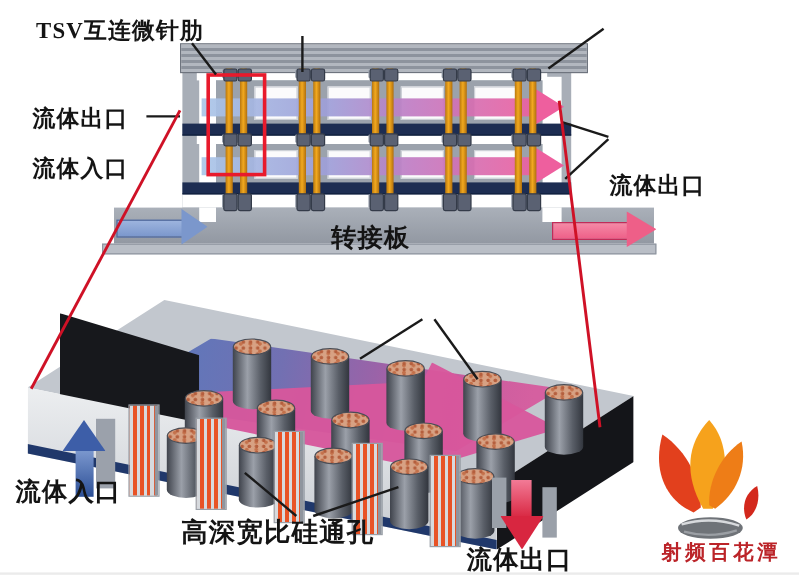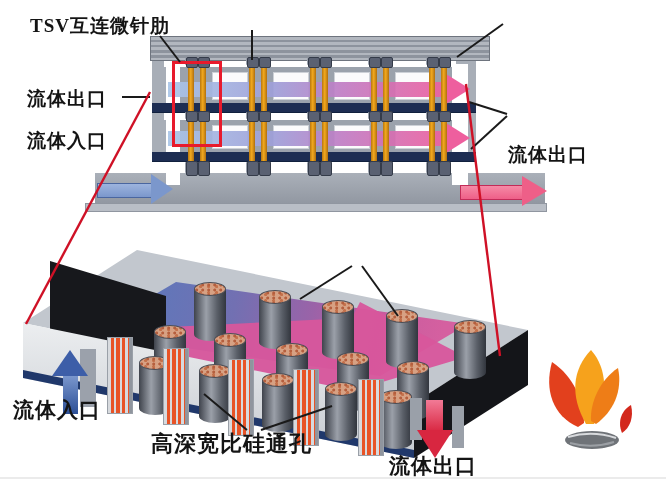--- a/index.html
+++ b/index.html
@@ -247,23 +247,25 @@
   <div class="abs" style="left:452px;top:406px;width:12px;height:42px;background:#9aa0a9;"></div>
   <div class="abs" style="left:415px;top:400px;width:40px;height:60px;">
     <div class="abs" style="left:11px;top:0;width:17px;height:32px;background:linear-gradient(180deg,#f27a96,#d82640);"></div>
     <div class="abs" style="left:2px;top:30px;width:36px;height:28px;background:#d82640;clip-path:polygon(0 0,100% 0,50% 100%);"></div>
   </div>
 
   <div class="lbl" style="left:30px;top:13px;">TSV互连微针肋</div>
   <div class="lbl" style="left:27px;top:86px;">流体出口</div>
   <div class="lbl" style="left:27px;top:128px;">流体入口</div>
   <div class="lbl" style="left:508px;top:142px;">流体出口</div>
+  <div class="lbl" style="left:276px;top:184px;font-size:21px;">转接板</div>
   <div class="lbl" style="left:13px;top:396px;font-size:21px;">流体入口</div>
   <div class="lbl" style="left:151px;top:429px;font-size:22px;">高深宽比硅通孔</div>
   <div class="lbl" style="left:389px;top:452px;font-size:21px;">流体出口</div>
+  <div class="lbl" style="left:551px;top:449px;font:700 17px 'Liberation Sans','DejaVu Sans',sans-serif;color:#bb2328;letter-spacing:3px;">射频百花潭</div>
 
   <svg width="666" height="485" style="position:absolute;left:0;top:0;pointer-events:none;">
 
     <g stroke="#1a1a1a" stroke-width="2">
       <line x1="160" y1="36" x2="180" y2="62"></line>
       <line x1="252" y1="30" x2="252" y2="60"></line>
       <line x1="503" y1="24" x2="457" y2="57"></line>
       <line x1="122" y1="97" x2="150" y2="97"></line>
       <line x1="507" y1="114" x2="469" y2="102"></line>
       <line x1="507" y1="116" x2="471" y2="149"></line>

